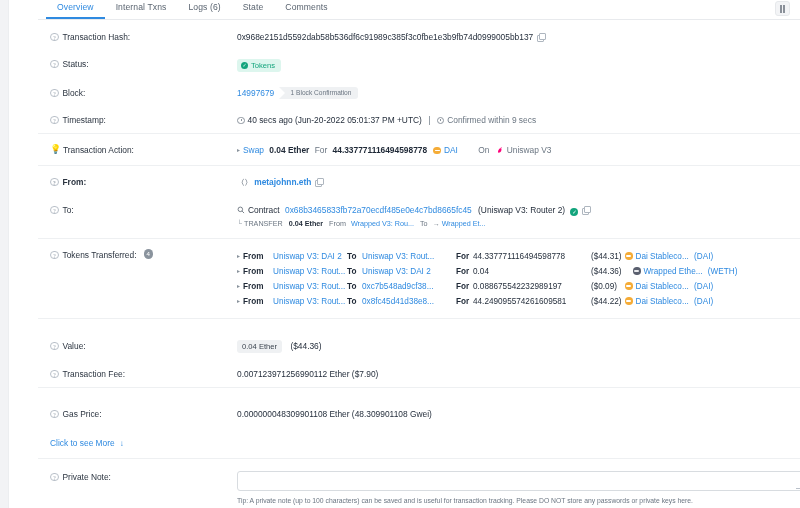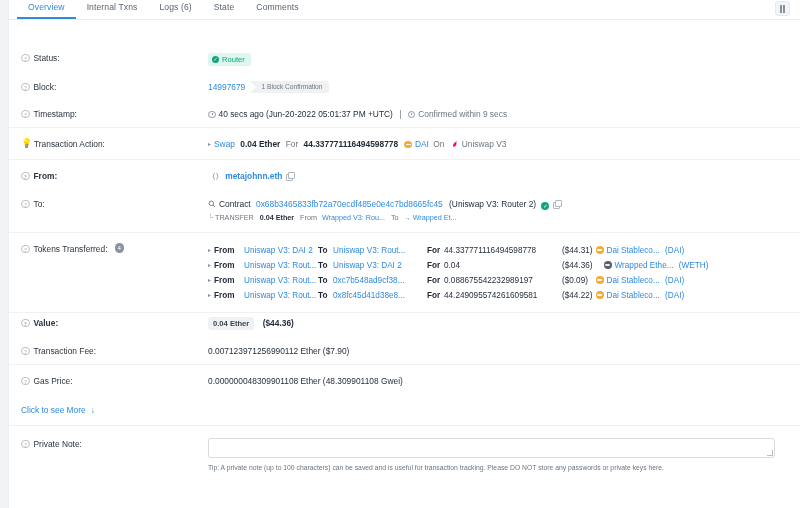--- a/index.html
+++ b/index.html
@@ -8,20 +8,21 @@
     width: 800px; height: 508px;
     background: #f2f3f5;
     font-family: "Liberation Sans", sans-serif;
     overflow: hidden;
   }
   .page {
     position: relative;
     width: 800px; height: 508px;
     background: #ffffff;
     display: flex;
+    gap: 29px;
   }
   .left-gutter {
     width: 9px;
     flex: 0 0 9px;
     background: #f2f3f5;
     border-right: 1px solid #eceef0;
   }
   .content {
     flex: 1 1 auto;
     position: relative;
@@ -360,31 +361,38 @@
         <span class="bars">
             <i></i>
             <i></i>
           </span>
       </div>
     </div>
 
     <div class="rows">
 
       <div class="row" style="padding-top:10px;">
+        <div class="label">
+          <span class="qicon">?</span>
+          <span>Transaction Hash:</span>
+        </div>
+        <div class="value">
+          <span class="dark">0x968e2151d5592dab58b536df6c91989c385f3c0fbe1e3b9fb74d0999005bb137</span><span class="copy"></span>
+        </div>
       </div>
 
       <div class="row">
         <div class="label">
           <span class="qicon">?</span>
           <span>Status:</span>
         </div>
         <div class="value">
           <span class="badge-success">
             <span class="check">✓</span>
-            <span>Router</span>
+            <span>Tokens</span>
           </span>
         </div>
       </div>
 
       <div class="row">
         <div class="label">
           <span class="qicon">?</span>
           <span>Block:</span>
         </div>
         <div class="value">
@@ -409,21 +417,21 @@
         <div class="label">
           <span class="bulb-icon">💡</span>
           <span>Transaction Action:</span>
         </div>
         <div class="value nowrap">
           <span class="caret">▸</span><span class="lnk">Swap</span>
           <span class="dark bold" style="margin-left:3px;">0.04 Ether</span>
           <span class="muted" style="margin-left:3px;">For</span>
           <span class="dark bold" style="margin-left:3px;">44.337771116494598778</span>
           <span class="coin" style="margin-left:4px;"></span><span class="lnk">DAI</span>
-          <span class="muted" style="margin-left:2px;text-align:center;">On</span>
+          <span class="muted" style="margin-left:18px;text-align:center;">On</span>
           <span class="uni-icon" style="margin-left:4px;">
             <svg viewBox="0 0 16 16" width="8" height="8">
                 <path d="M4 13 C4 6, 9 3, 12 3 C10 6, 12 9, 9 12 C7 13.5, 5 13.5, 4 13 Z" fill="#ff007a"></path>
                 <circle cx="10.4" cy="5.2" r="1" fill="#ffffff"></circle>
               </svg>
           </span><span class="muted">Uniswap V3</span>
         </div>
       </div>
 
       <div class="row sep" style="padding-top:9px;font-weight:bold;">
@@ -516,42 +524,42 @@
             <span class="w-for"><span class="dark bold">For</span></span>
             <span class="c-amt"><span class="dark">44.249095574261609581</span></span>
             <span class="c-usd"><span class="dark">($44.22)</span></span>
             <span><span class="coin"></span><span class="lnk">Dai Stableco...</span>
             <span class="lnk" style="margin-left:3px;">(DAI)</span></span>
           </div>
 
         </div>
       </div>
 
-      <div class="row sep" style="padding-top:3px;font-weight:bold;">
+      <div class="row sep" style="padding-top:20px;">
         <div class="label">
           <span class="qicon">?</span>
           <span>Value:</span>
         </div>
         <div class="value">
           <span class="chip">0.04 Ether</span>
           <span class="dark" style="margin-left:6px;">($44.36)</span>
         </div>
       </div>
 
       <div class="row">
         <div class="label">
           <span class="qicon">?</span>
           <span>Transaction Fee:</span>
         </div>
         <div class="value">
           <span class="dark">0.007123971256990112 Ether ($7.90)</span>
         </div>
       </div>
 
-      <div class="row sep" style="padding-top:9px;padding-bottom:9px;">
+      <div class="row sep" style="padding-top:19px;padding-bottom:9px;">
         <div class="label">
           <span class="qicon">?</span>
           <span>Gas Price:</span>
         </div>
         <div class="value">
           <span class="dark">0.000000048309901108 Ether (48.309901108 Gwei)</span>
         </div>
       </div>
 
       <div class="more-row">

